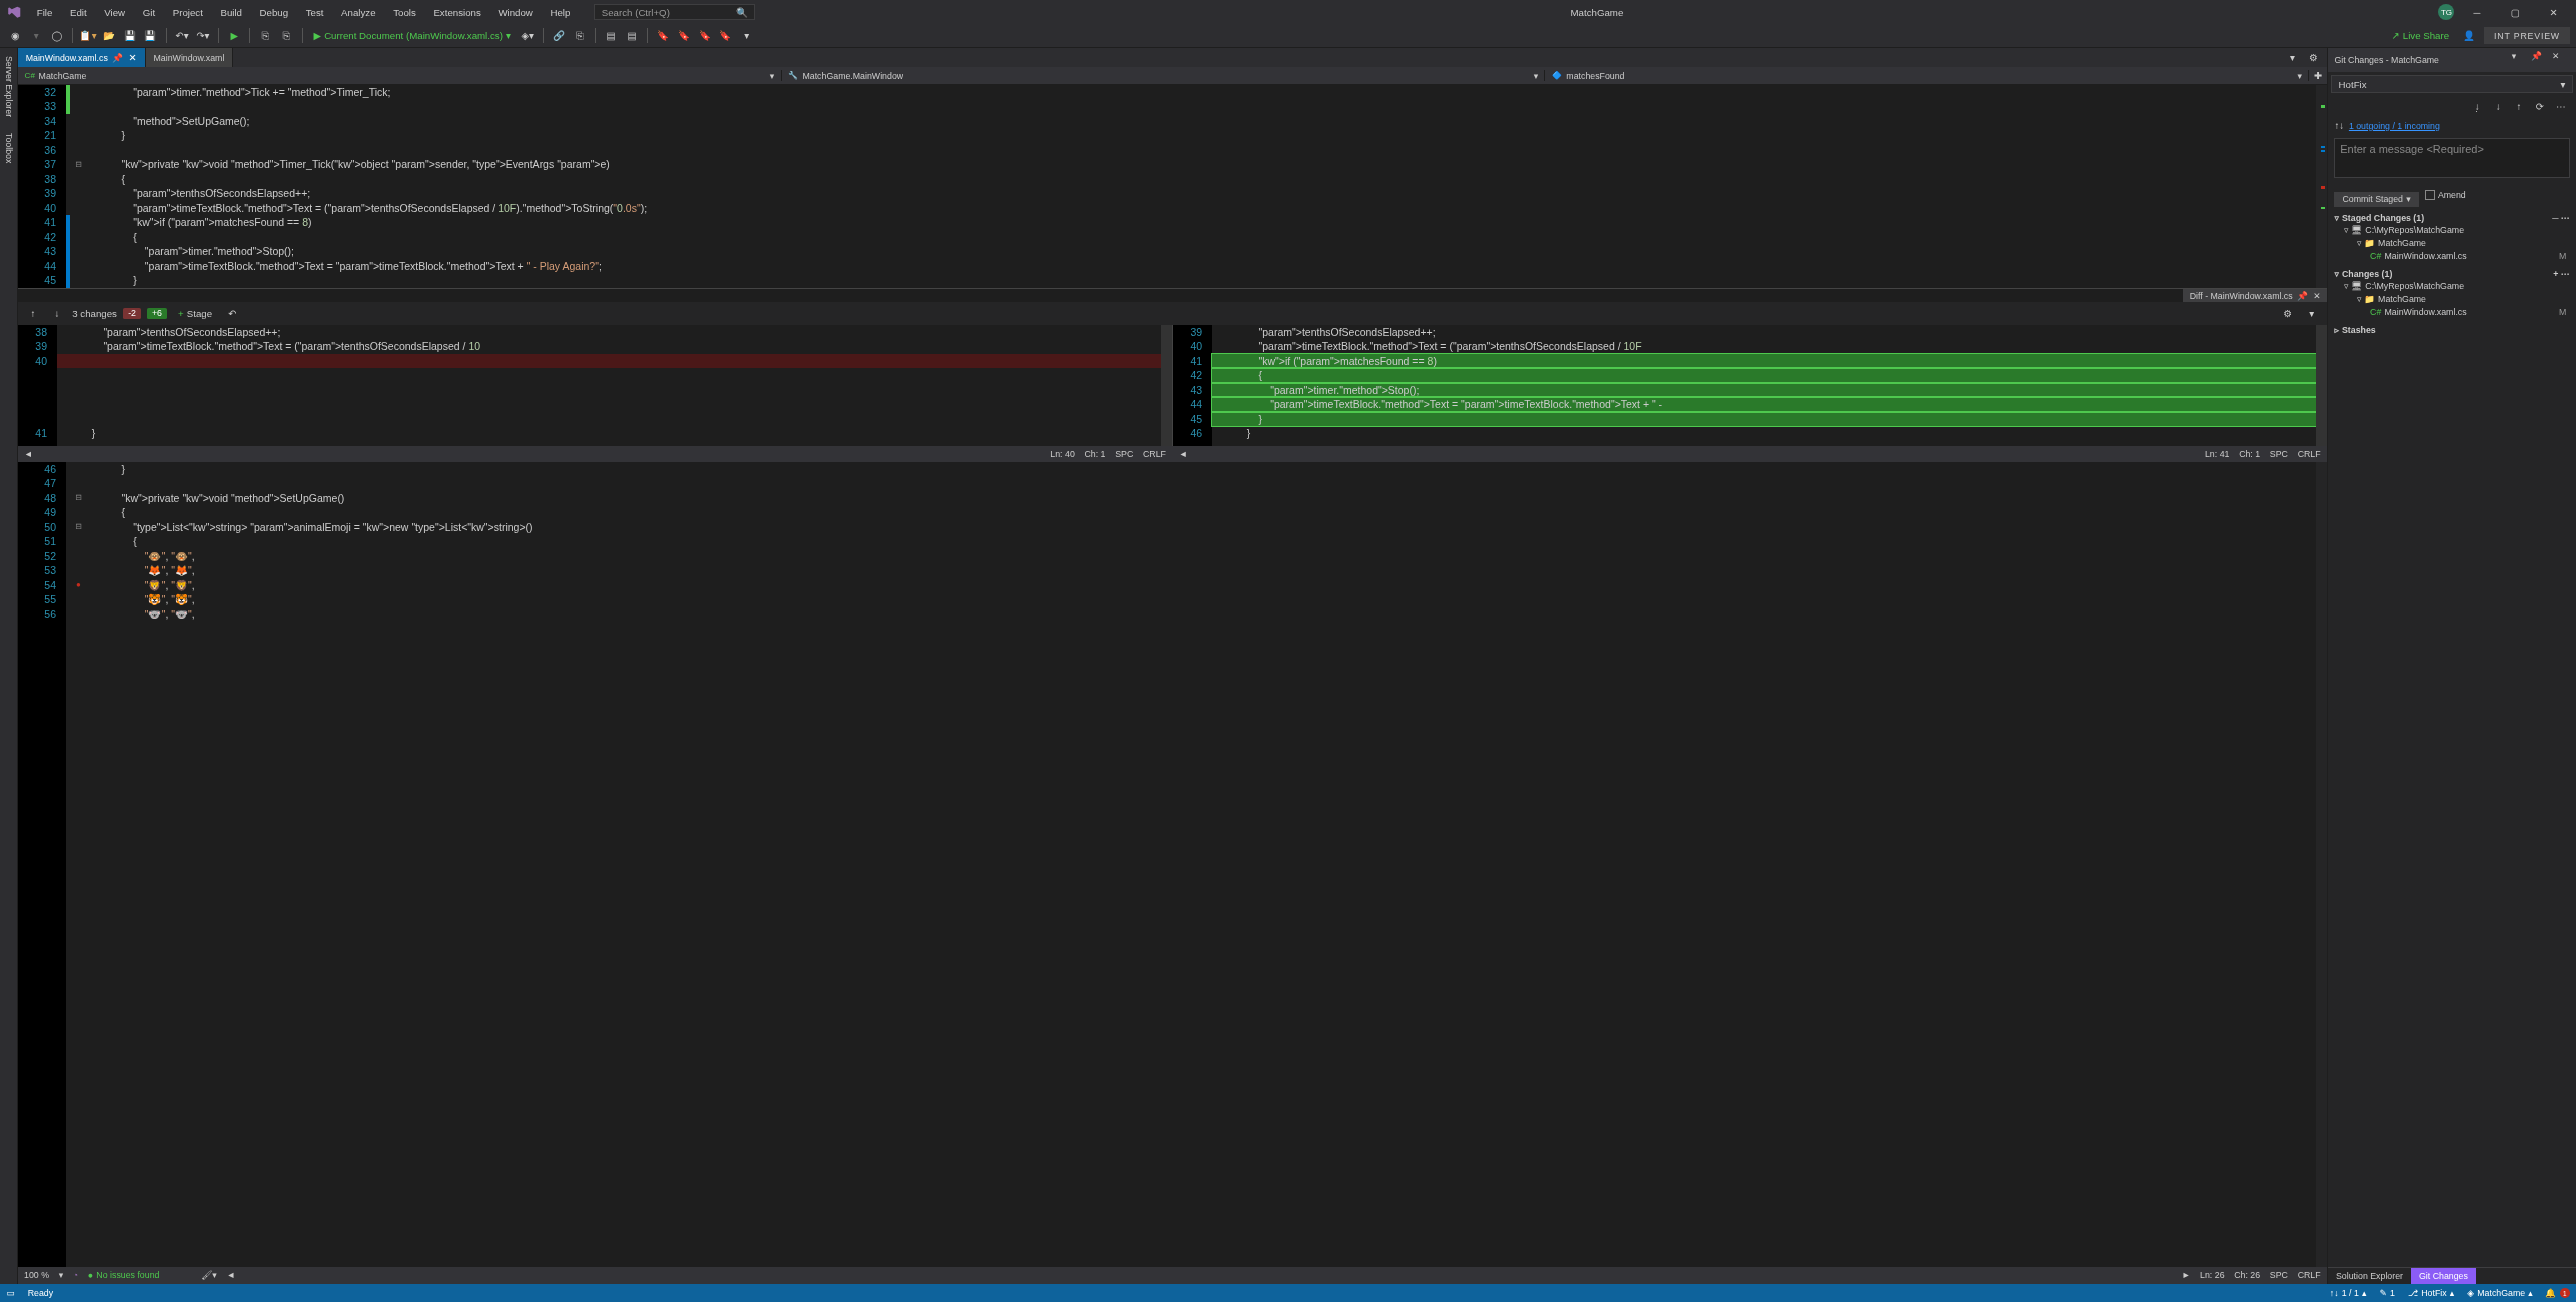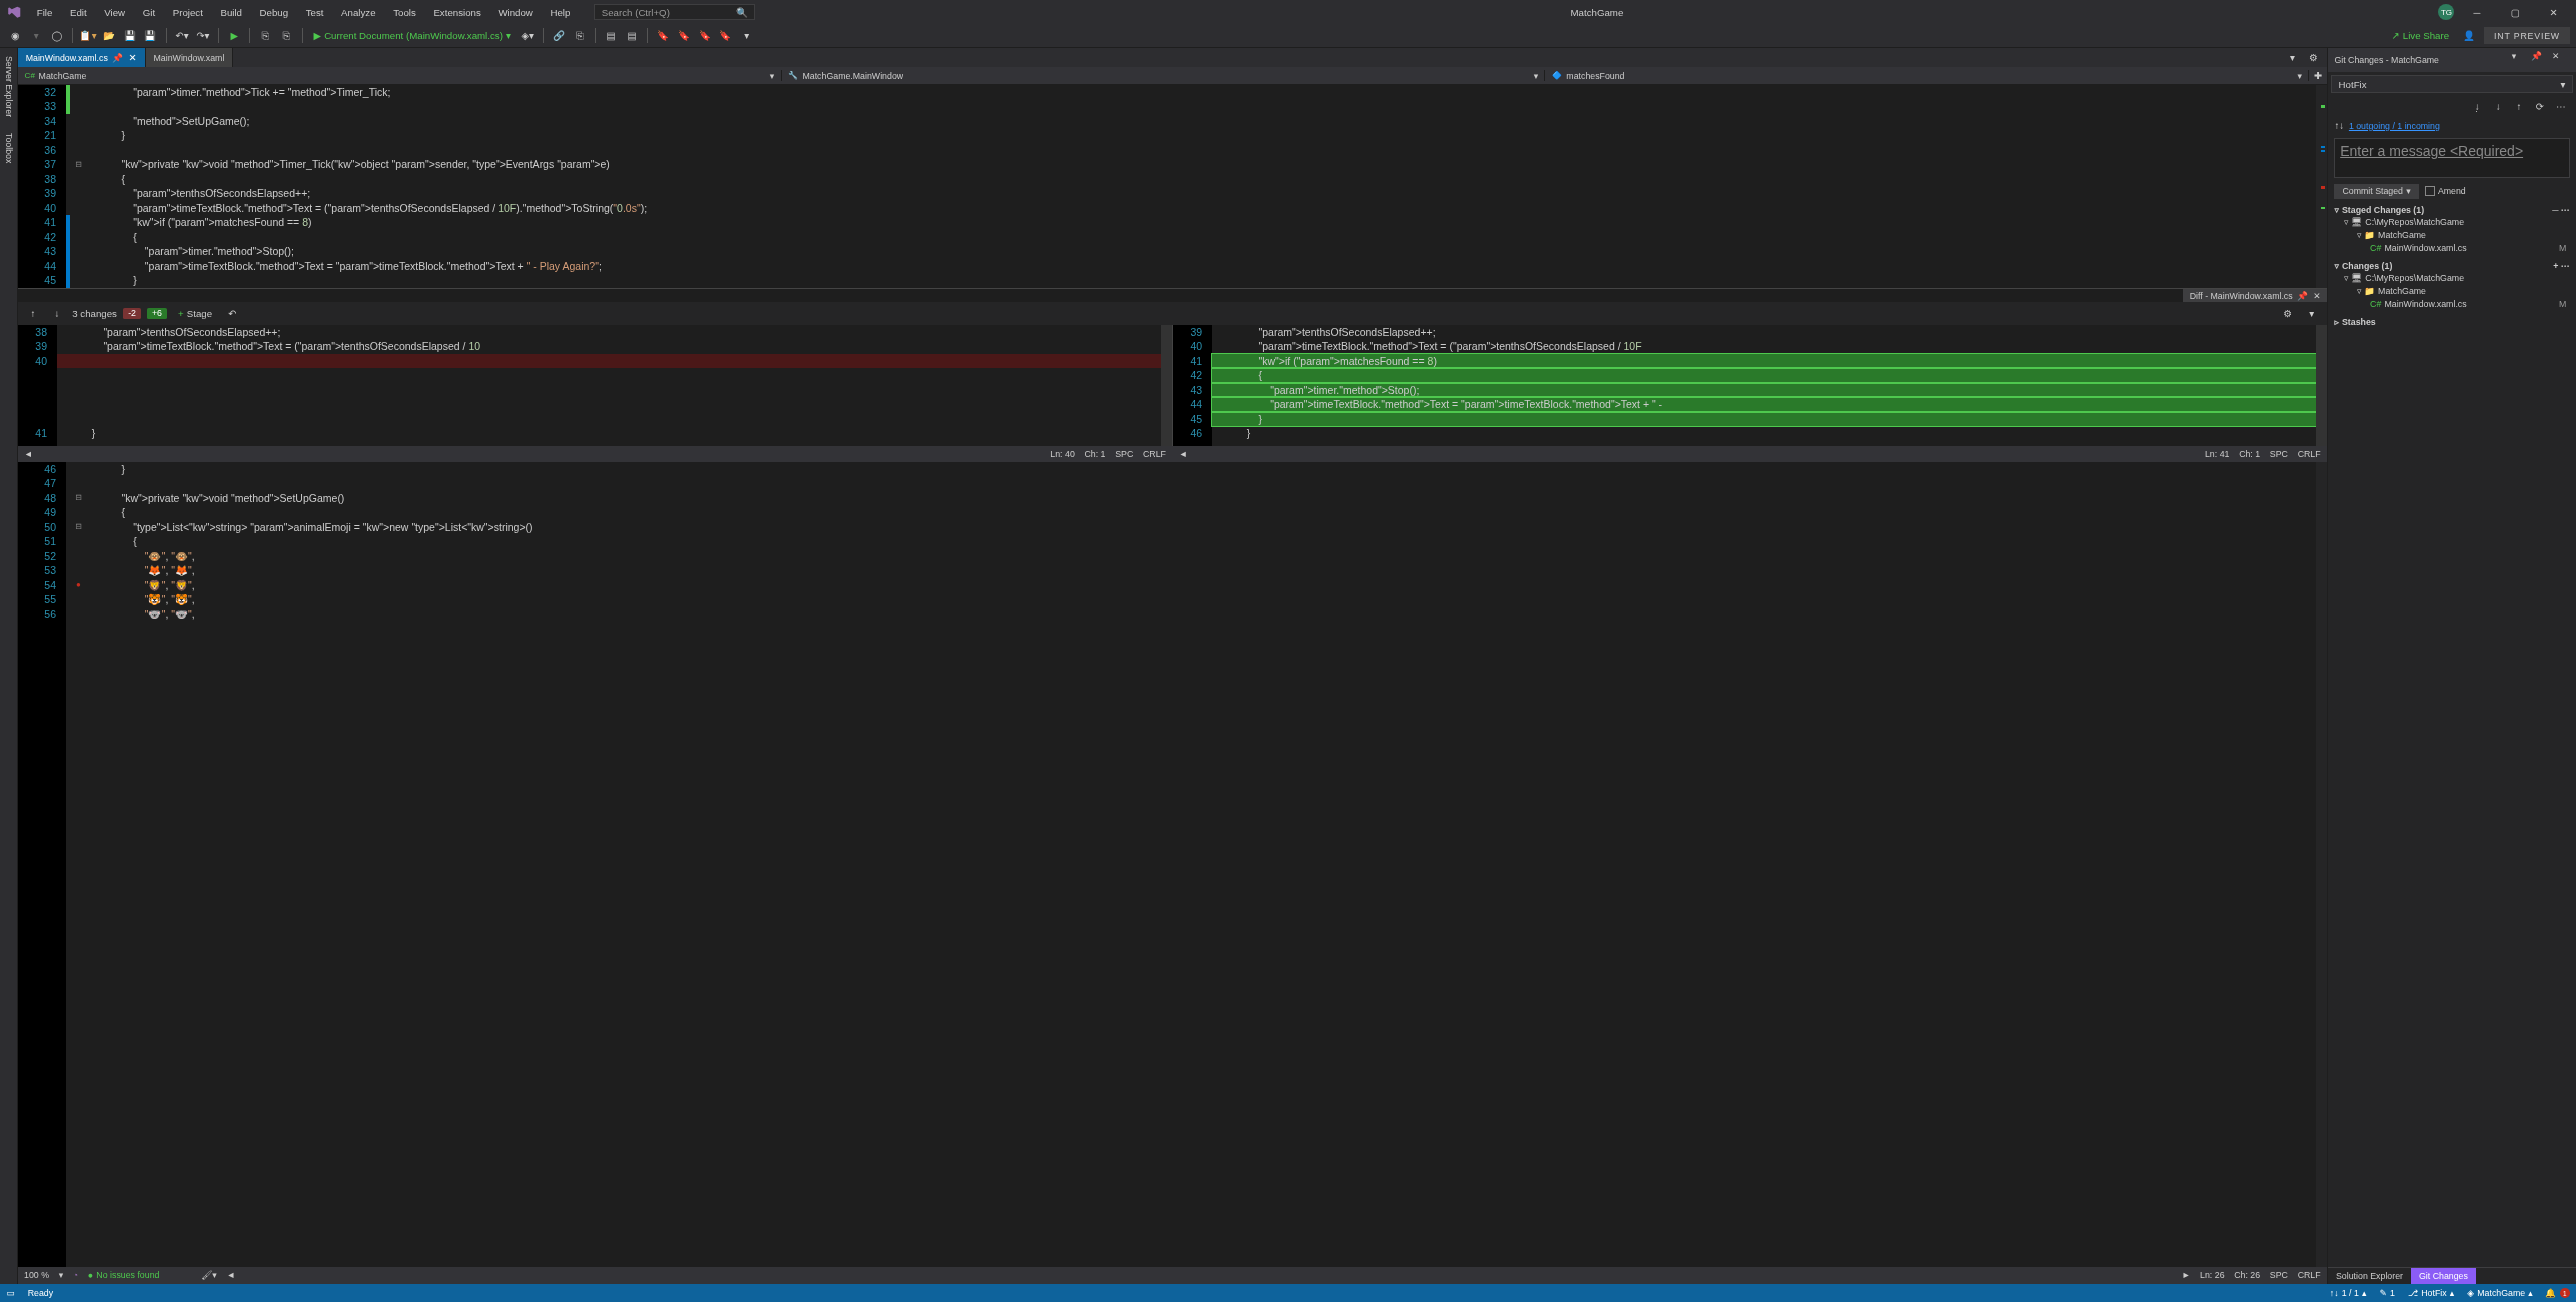--- a/index.html
+++ b/index.html
@@ -69,23 +69,23 @@
 .diff-status.gray { background: #333337; color: #ccc; }
 
 .editor-status { background: #333337; height: 17.7px; display: flex; align-items: center; padding: 0 6.4px; font-size: 8.8px; gap: 9.7px; }
 .no-issues { color: #4ec94e; display: flex; align-items: center; gap: 3.2px; }
 
 .git-panel { width: 249px; background: #252526; border-left: 0.8px solid #1e1e1e; display: flex; flex-direction: column; }
 .git-header { background: #333337; padding: 3.2px 6.4px; display: flex; align-items: center; justify-content: space-between; font-size: 8.8px; }
 .git-branch { background: #2d2d30; padding: 2.4px 6.4px; margin: 3.2px; border: 0.8px solid #3e3e40; display: flex; justify-content: space-between; cursor: pointer; }
 .git-sync-row { display: flex; align-items: center; gap: 4.8px; padding: 3.2px 6.4px; }
 .git-sync-link { color: #3794ff; text-decoration: underline; cursor: pointer; font-size: 8.8px; }
-.git-msg { background: #1e1e1e; border: 0.8px solid #3e3e40; margin: 3.2px 6.4px; padding: 4.8px; height: 40px; color: #888; font-size: 14px; text-decoration: underline; }
+.git-msg { background: #1e1e1e; border: 0.8px solid #3e3e40; margin: 3.2px 6.4px; padding: 4.8px; height: 40px; color: #888; font-size: 11px; }
 .git-commit-row { display: flex; align-items: center; gap: 6.4px; padding: 3.2px 6.4px; }
-.git-commit-btn { background: #3e3e40; padding: 2.4px 8px; cursor: pointer; font-size: 8.8px; display: flex; align-items: center; gap: 3.2px; }
+.git-commit-btn { background: #3e3e40; padding: 2.4px 8px; cursor: pointer; font-size: 8.8px; display: flex; align-items: center; gap: 3.2px; margin-top: 8px; }
 .git-amend { display: flex; gap: 3.2px; font-size: 8.8px; }
 .git-section { padding: 3.2px 6.4px; }
 .git-section-hdr { display: flex; align-items: center; gap: 3.2px; cursor: pointer; font-size: 8.8px; font-weight: 600; }
 .git-tree { padding-left: 9.7px; font-size: 8.8px; }
 .git-tree-item { display: flex; align-items: center; gap: 3.2px; padding: 1.6px 0; cursor: pointer; }
 .git-file-status { margin-left: auto; padding-right: 3.2px; color: #999; }
 .git-footer-tabs { margin-top: auto; display: flex; border-top: 0.8px solid #3e3e40; }
 .git-footer-tab { padding: 3.2px 8px; font-size: 8.8px; cursor: pointer; }
 .git-footer-tab.active { background: #8b5cf6; color: #fff; }
 

